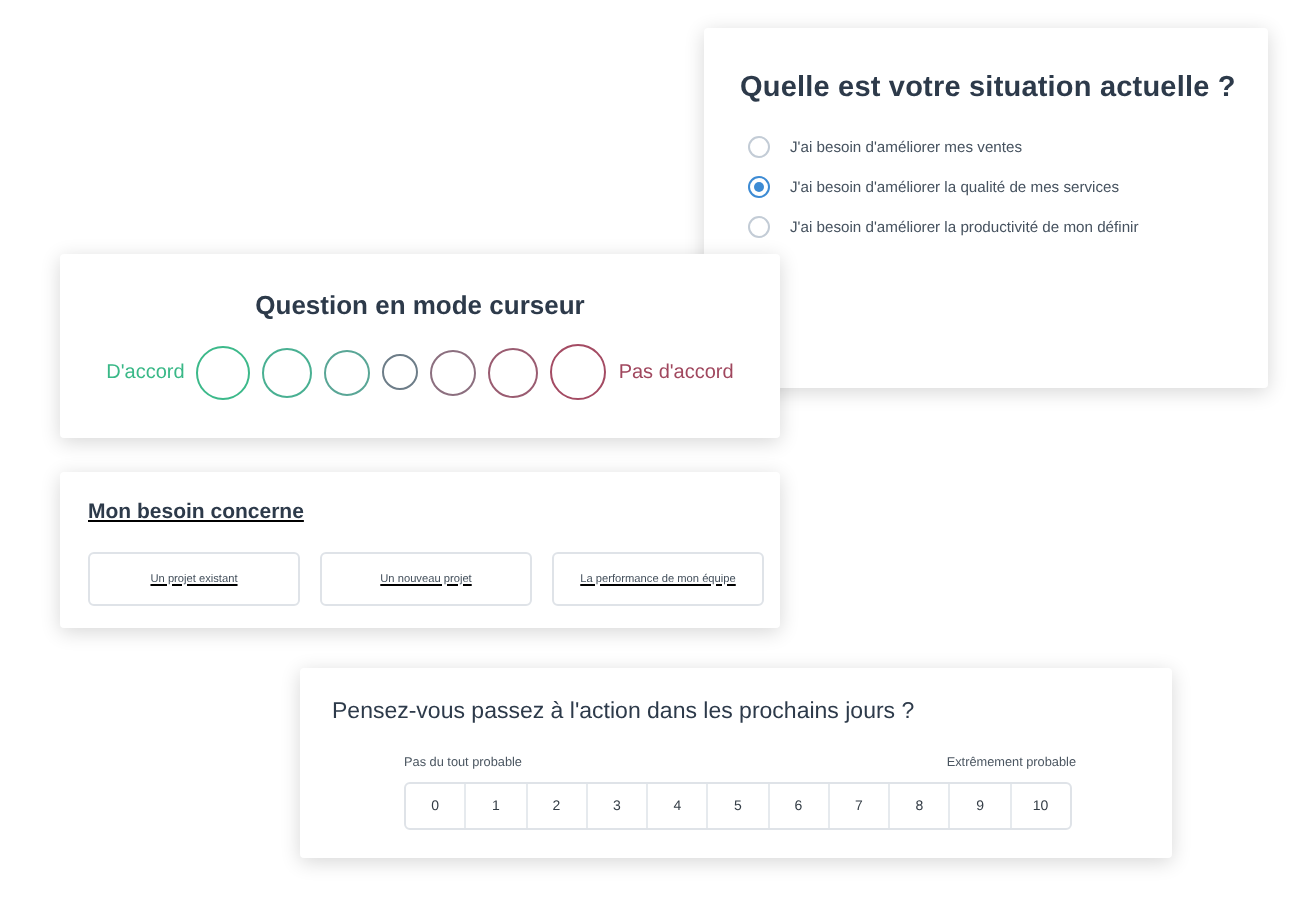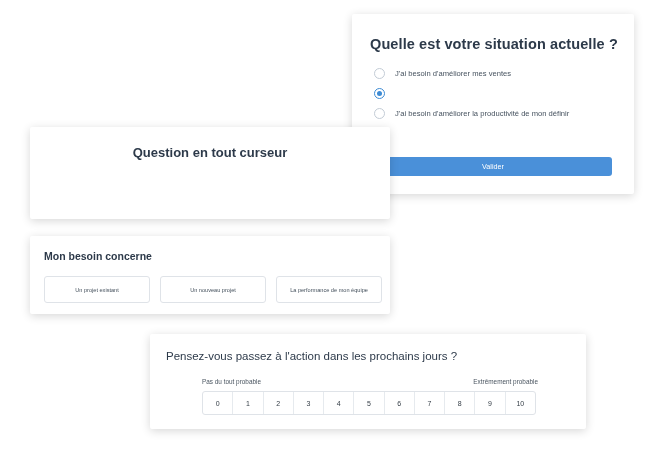--- a/index.html
+++ b/index.html
@@ -125,20 +125,21 @@
     background: #fff;
     box-sizing: border-box;
   }
 
   
   #card-besoin {
     left: 30px;
     top: 236px;
     width: 360px;
     height: 78px;
+    text-decoration: underline;
   }
   #card-besoin .title {
     font-size: 10.5px;
     font-weight: bold;
     color: #2d3a4a;
     margin: 14px 0 0 14px;
   }
   .choice-row {
     display: flex;
     gap: 10px;
@@ -208,34 +209,45 @@
 
   <div class="card" id="card-radio">
     <div class="title">Quelle est votre situation actuelle ?</div>
     <div class="radio-list">
       <div class="radio-row">
         <span class="radio-dot"></span>
         <span class="radio-label">J'ai besoin d'améliorer mes ventes</span>
       </div>
       <div class="radio-row">
         <span class="radio-dot selected"></span>
+        <span class="radio-label">J'ai besoin d'améliorer la qualité de mes services</span>
       </div>
       <div class="radio-row">
         <span class="radio-dot"></span>
         <span class="radio-label">J'ai besoin d'améliorer la productivité de mon définir</span>
       </div>
       <div class="radio-row">
         <span class="radio-dot"></span>
       </div>
     </div>
-    <button class="validate-btn">Valider</button>
   </div>
 
   <div class="card" id="card-cursor">
-    <div class="title">Question en tout curseur</div>
+    <div class="title">Question en mode curseur</div>
+    <div class="scale-row">
+      <span class="scale-end">D'accord</span>
+      <span class="circle" style="width:27px;height:27px;border:1.4px solid #3cb98a;"></span>
+      <span class="circle" style="width:25px;height:25px;border:1.4px solid #49b092;"></span>
+      <span class="circle" style="width:23px;height:23px;border:1.3px solid #59a696;"></span>
+      <span class="circle" style="width:18px;height:18px;border:1.2px solid #6d7d88;"></span>
+      <span class="circle" style="width:23px;height:23px;border:1.3px solid #8c6f7f;"></span>
+      <span class="circle" style="width:25px;height:25px;border:1.4px solid #9a5c71;"></span>
+      <span class="circle" style="width:28px;height:28px;border:1.6px solid #a44b63;"></span>
+      <span class="scale-end right">Pas d'accord</span>
+    </div>
   </div>
 
   <div class="card" id="card-besoin">
     <div class="title">Mon besoin concerne</div>
     <div class="choice-row">
       <div class="choice-box">Un projet existant</div>
       <div class="choice-box">Un nouveau projet</div>
       <div class="choice-box">La performance de mon équipe</div>
     </div>
   </div>

